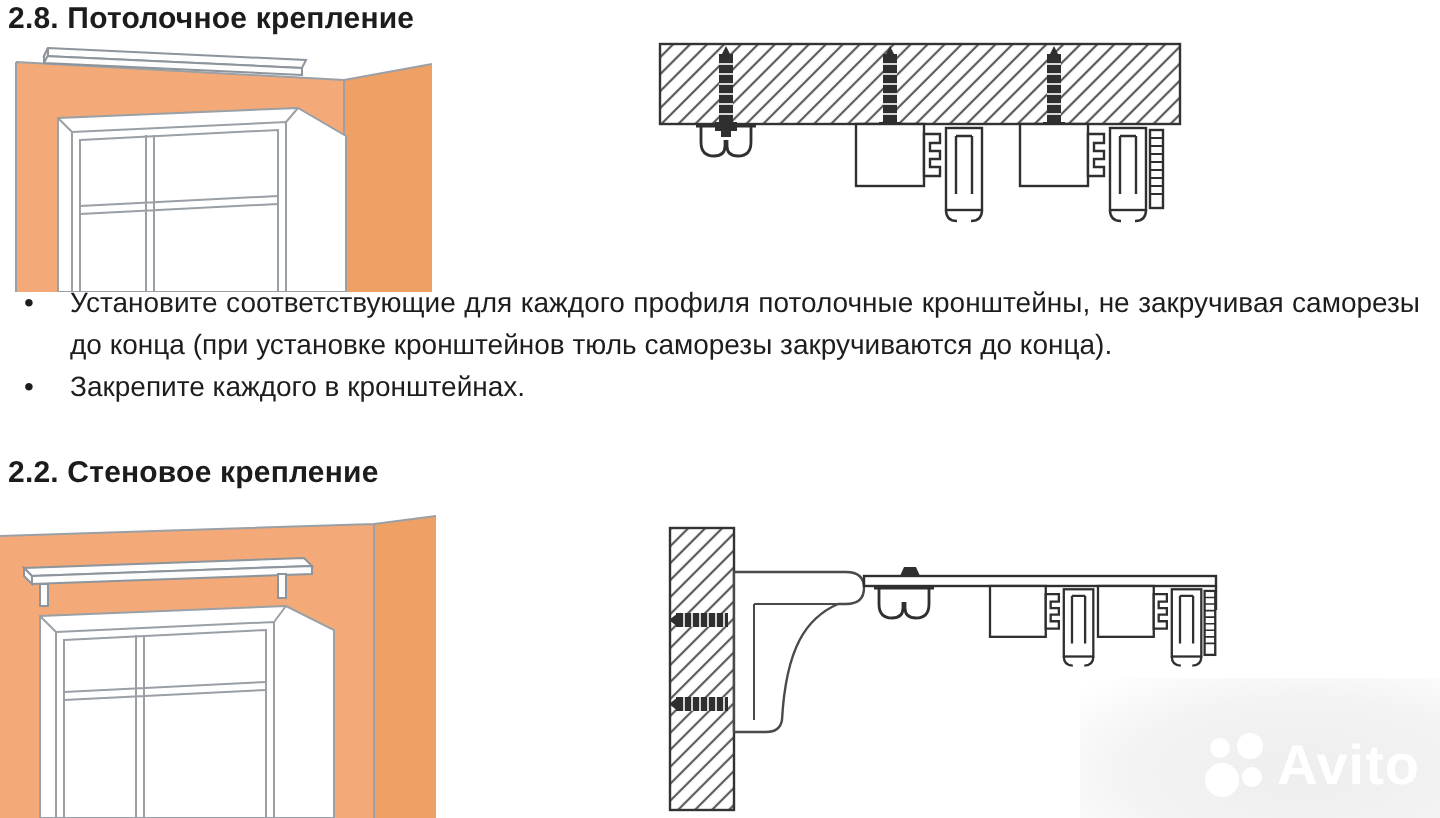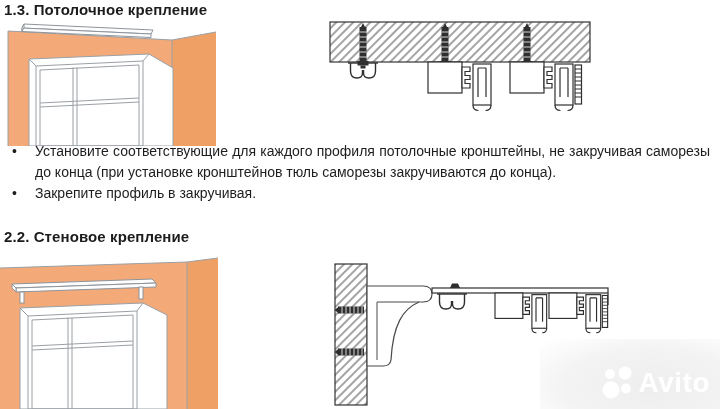--- a/index.html
+++ b/index.html
@@ -46,21 +46,21 @@
     height:36px;
   }
   .watermark-text {
     font-size:28px; font-weight:bold; color:#ffffff;
     letter-spacing:0.5px;
   }
 </style>
 </head>
 <body>
 
-<div id="heading-ceiling" class="heading">1.3. Потолочное крепление</div>
+<div id="heading-ceiling" class="heading">2.8. Потолочное крепление</div>
 
 <svg id="fig-ceiling-room" class="figure" width="213" height="124" viewBox="0 0 213 124">
   <g>
     <polygon points="5,9 169,18 169,124 5,124" fill="#f3aa78"></polygon>
     <polygon points="169,18 213,10 213,124 169,124" fill="#efa064"></polygon>
     <path d="M5,9 L169,18 L213,10 M169,18 V124 M5,9 V124" stroke="#9aa0a6" stroke-width="1" fill="none"></path>
   </g>
   <g stroke="#8d949b" stroke-width="1" fill="#fdfdfd">
     <polygon points="21,2 150,8 148,12 19,6"></polygon>
     <polygon points="19,6 148,12 148,15.5 19,9.5"></polygon>
@@ -122,21 +122,21 @@
     <rect x="45" y="2" width="18" height="41"></rect>
     <path d="M50,6 v29 M58,6 v29 M50,6 h8" fill="none"></path>
     <path d="M45,43 q0,5.5 5.5,5.5 M63,43 q0,5.5 -5.5,5.5" fill="none"></path>
     <rect x="65" y="3" width="6.5" height="39"></rect>
     <path d="M65,7 h6.5 M65,11 h6.5 M65,15 h6.5 M65,19 h6.5 M65,23 h6.5 M65,27 h6.5 M65,31 h6.5 M65,35 h6.5" fill="none" stroke-width="1"></path>
   </g>
 </svg>
 
 <div class="bullet-list">
   <div class="bullet-item">Установите соответствующие для каждого профиля потолочные кронштейны, не закручивая саморезы до конца (при установке кронштейнов тюль саморезы закручиваются до конца).</div>
-  <div class="bullet-item">Закрепите профиль в закручивая.</div>
+  <div class="bullet-item">Закрепите каждого в кронштейнах.</div>
 </div>
 
 <div id="heading-wall" class="heading">2.2. Стеновое крепление</div>
 
 <svg id="fig-wall-room" class="figure" width="218" height="153" viewBox="0 0 218 153">
   <g>
     <polygon points="0,12 187,6 187,153 0,153" fill="#f3aa78"></polygon>
     <polygon points="187,6 218,2 218,153 187,153" fill="#efa064"></polygon>
     <path d="M0,12 L187,6 L218,2 M187,6 V153" stroke="#9aa0a6" stroke-width="1" fill="none"></path>
   </g>

